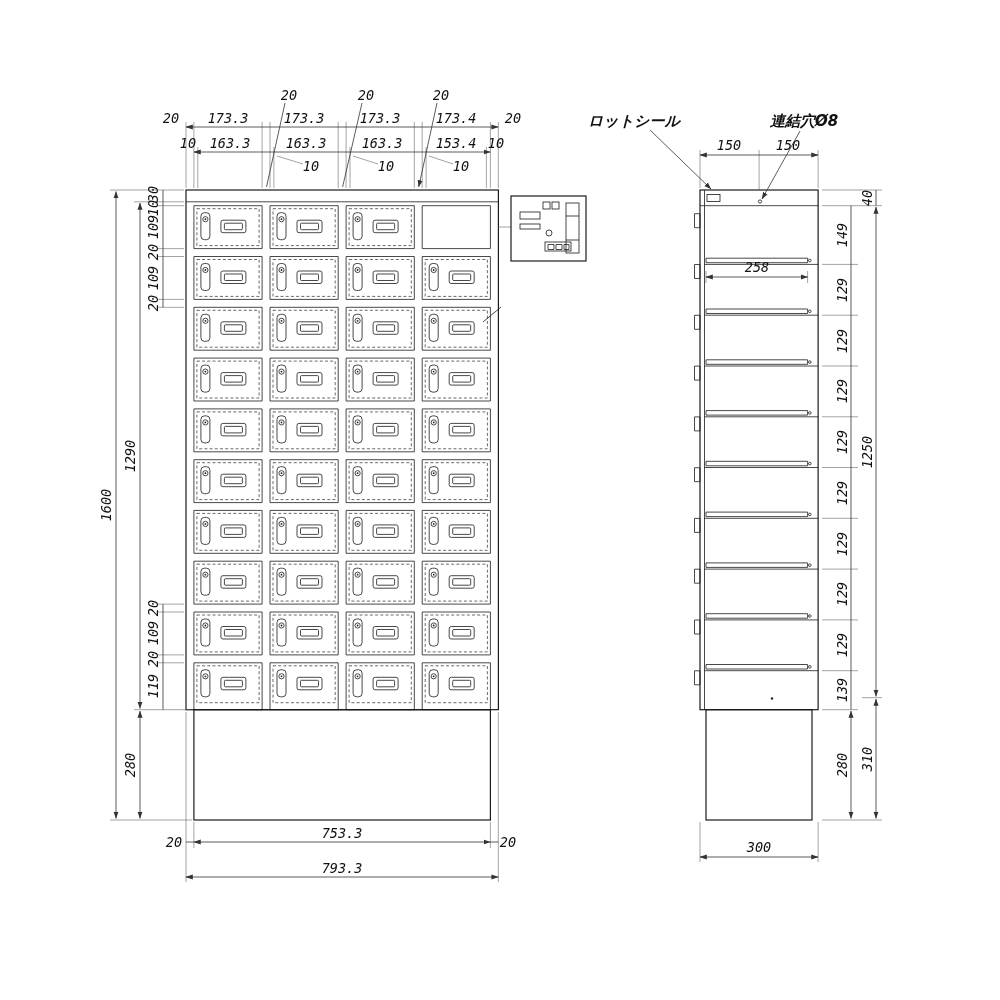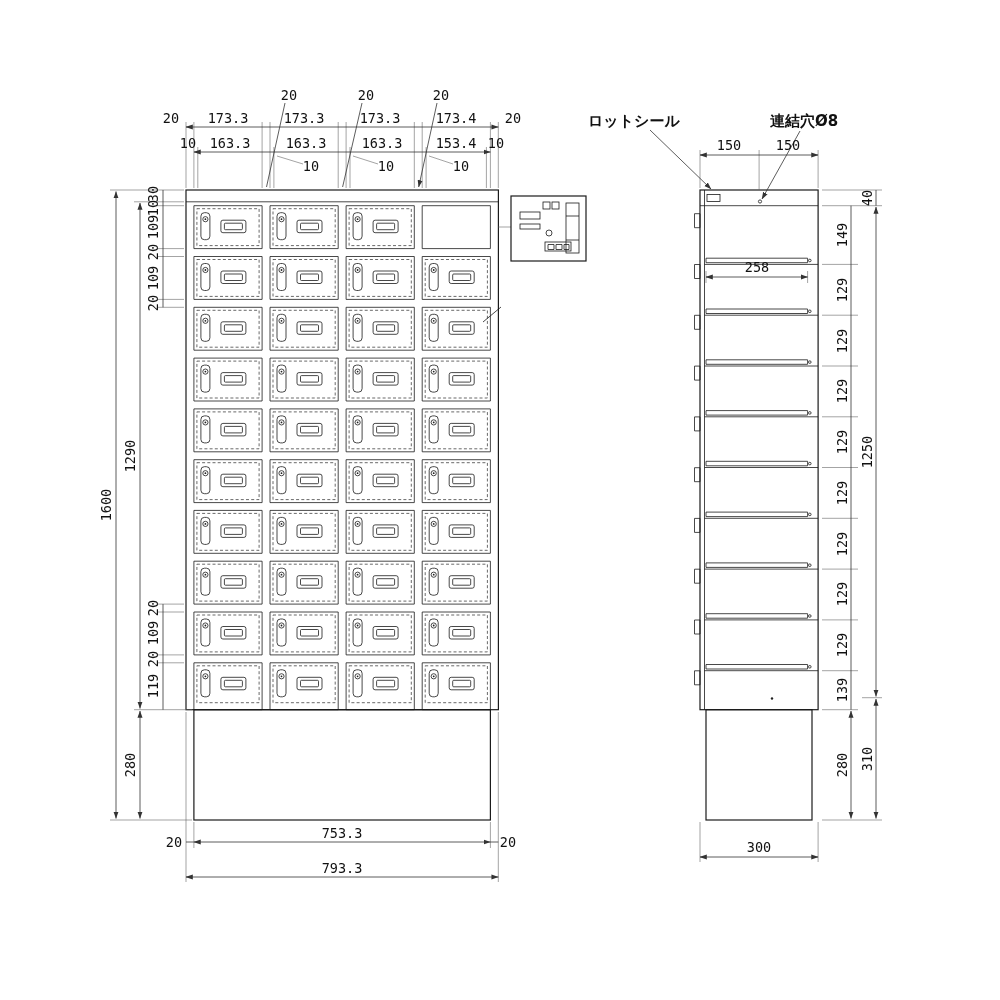--- a/index.html
+++ b/index.html
@@ -1,16 +1,16 @@
 <!DOCTYPE html>
 <html><head>
 <meta charset="utf-8">
 <style>
   html,body{margin:0;padding:0;background:#fff;width:1000px;height:1000px;overflow:hidden;}
-  #stage{width:1000px;height:1000px;background:#ffffff;}
+  #stage{width:1000px;height:1000px;background:#ffffff;font-style:italic;}
   svg{display:block;}
   .s{stroke:#1b1b1b;fill:none;stroke-width:1.2;}
   .t{stroke:#1b1b1b;fill:none;stroke-width:.8;}
   .d{stroke:#2a2a2a;fill:none;stroke-width:.7;stroke-dasharray:3 2.2;}
   .dim{stroke:#333;fill:none;stroke-width:.8;}
   .ext{stroke:#666;fill:none;stroke-width:.6;}
   text{font-family:"DejaVu Sans Mono","Liberation Mono",monospace;font-size:13.5px;fill:#111;}
   .cjk{font-family:"DejaVu Sans","Liberation Sans",sans-serif;font-size:15px;font-weight:bold;}
 </style>
 </head>

